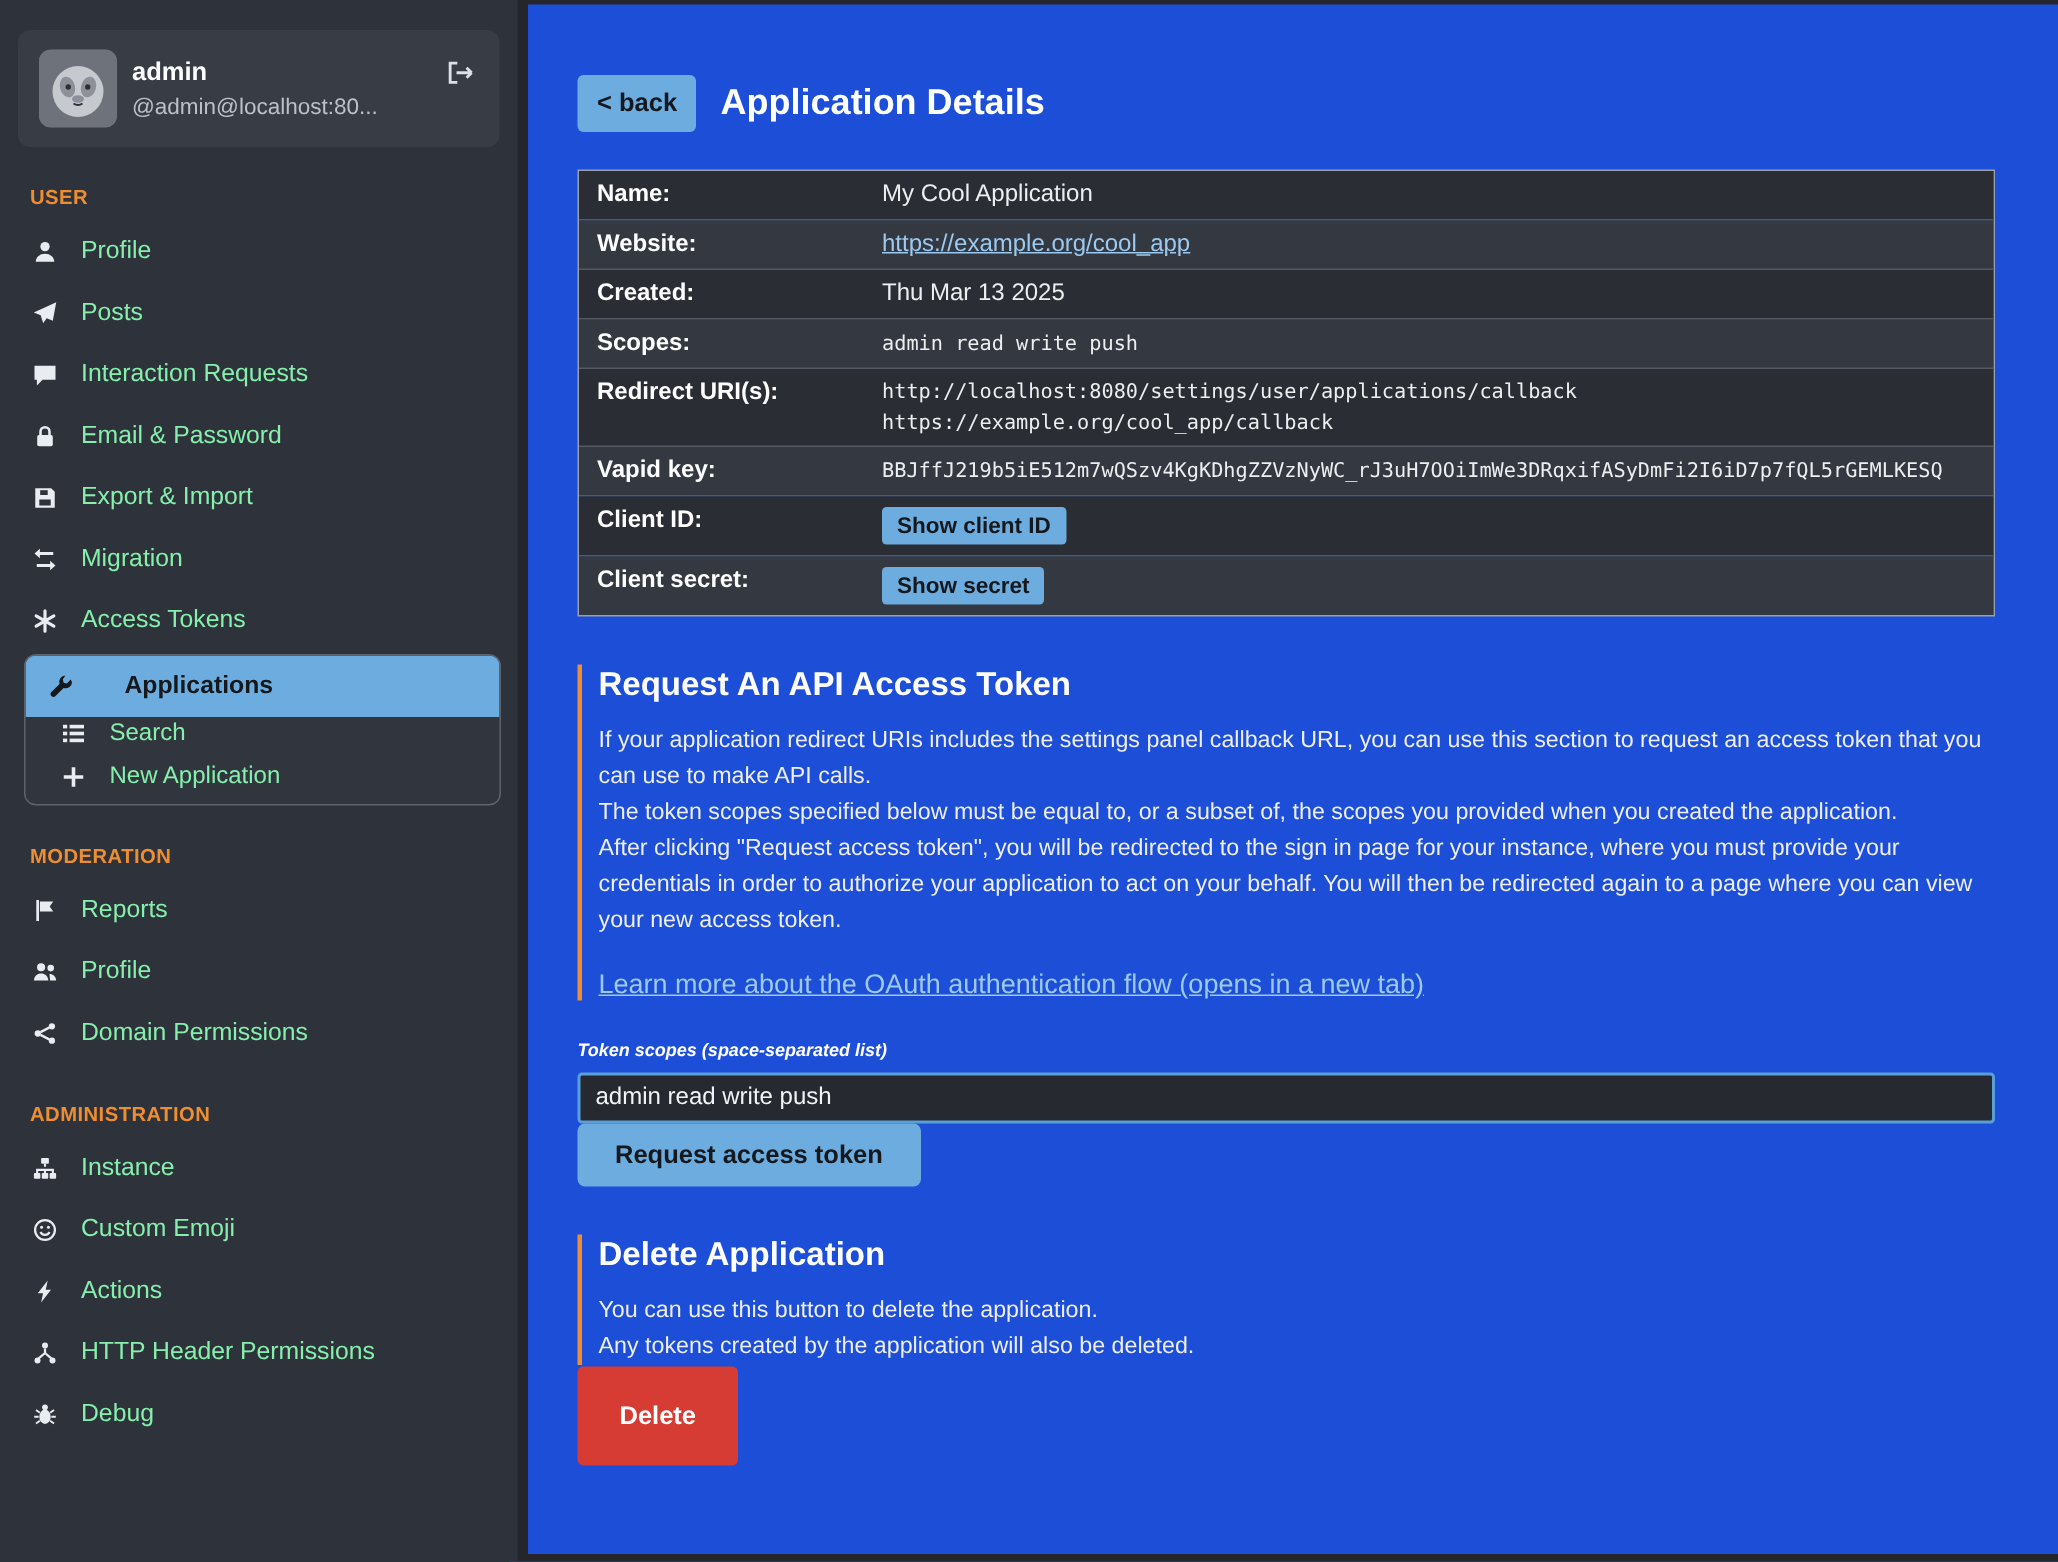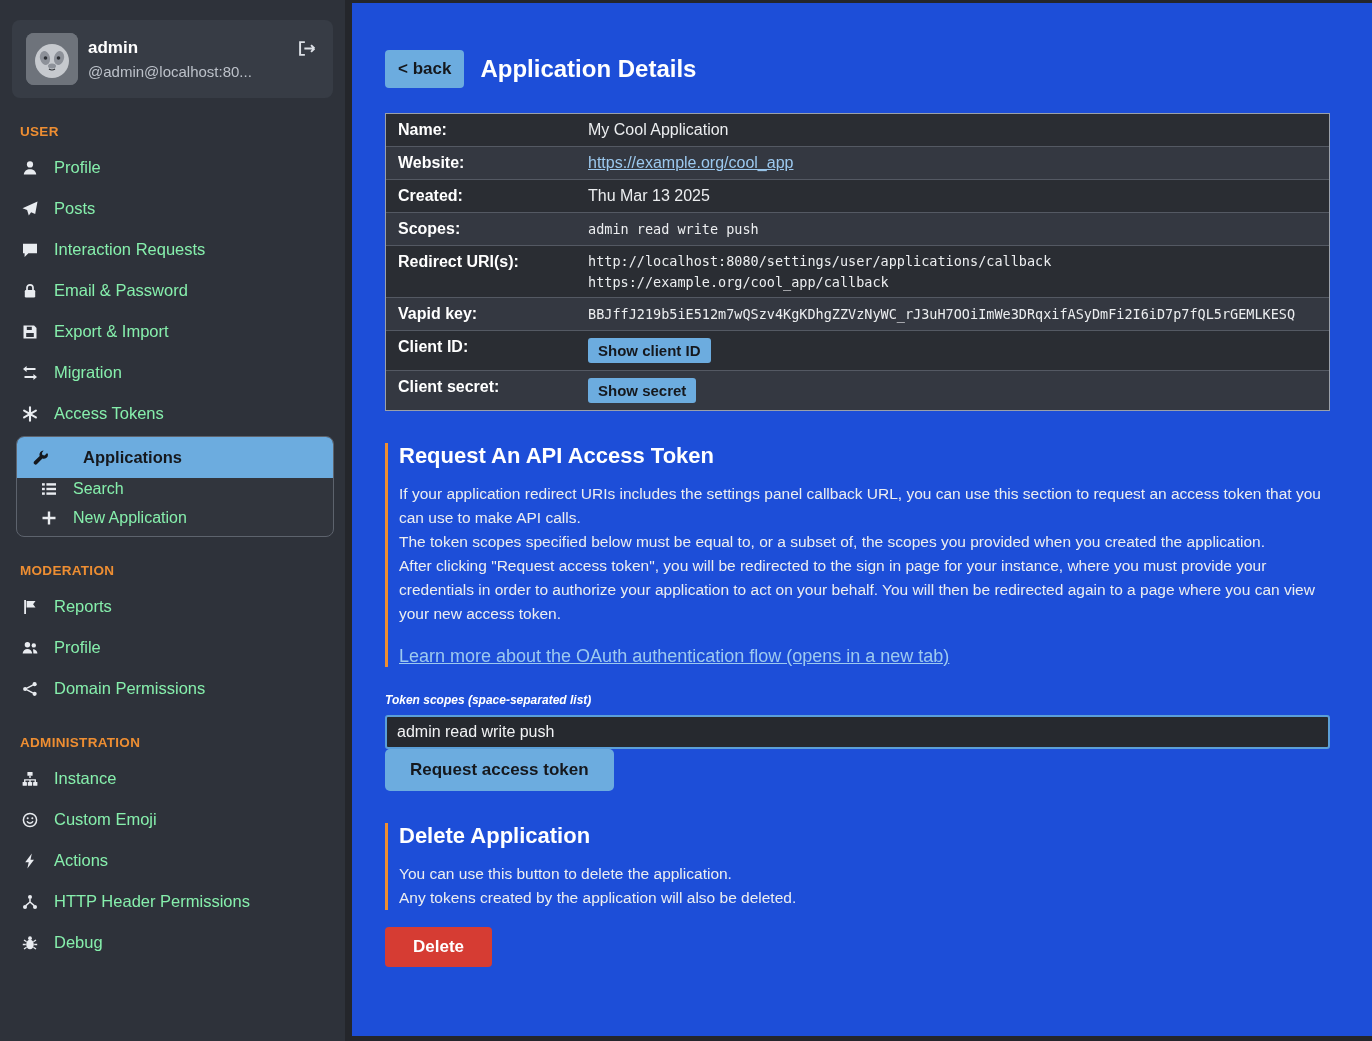--- a/index.html
+++ b/index.html
@@ -53,21 +53,21 @@
   .small-btn{background:var(--accent_blue);color:#15181d;font-weight:bold;font-size:15px;padding:4px 10px;border:none;border-radius:3px;cursor:pointer;font-family:inherit;}
 
   .callout{margin-top:32px;border-left:3px solid var(--orange);padding-left:11px;}
   .callout h2{margin:0 0 13px;font-size:22px;color:#fff;}
   .callout p{margin:0;font-size:15.5px;line-height:24px;color:#eceef0;}
   .oauth-link{display:inline-block;margin-top:20px;color:var(--link_blue);font-size:18px;text-decoration:underline;cursor:pointer;}
 
   .form-label{margin-top:26px;font-weight:bold;font-size:12px;color:#fff;font-style:italic;}
   .scopes-input{margin-top:8px;width:100%;height:34px;background:#26292f;border:2px solid #5b9fd8;border-radius:3px;color:#f2f3f5;font-size:16px;padding:0 10px;font-family:inherit;}
   .request-btn{display:block;background:var(--accent_blue);color:#15181d;font-weight:bold;font-size:17px;padding:11px 25px;border:none;border-radius:5px;cursor:pointer;font-family:inherit;}
-  .delete-btn{display:block;margin-top:17px;background:var(--delete_red);color:#fff;font-weight:bold;font-size:17px;padding:10px 28px;border:none;border-radius:4px;cursor:pointer;font-family:inherit;}
+  .delete-btn{display:block;margin-top:1px;background:var(--delete_red);color:#fff;font-weight:bold;font-size:17px;padding:23px 28px;border:none;border-radius:4px;cursor:pointer;font-family:inherit;}
 </style>
 </head>
 <body>
 
 <nav class="sidebar">
 
   <div class="user-card">
     <div class="avatar">
       <svg viewBox="0 0 52 52" width="52" height="52">
         <rect width="52" height="52" fill="#6e737b"></rect>

